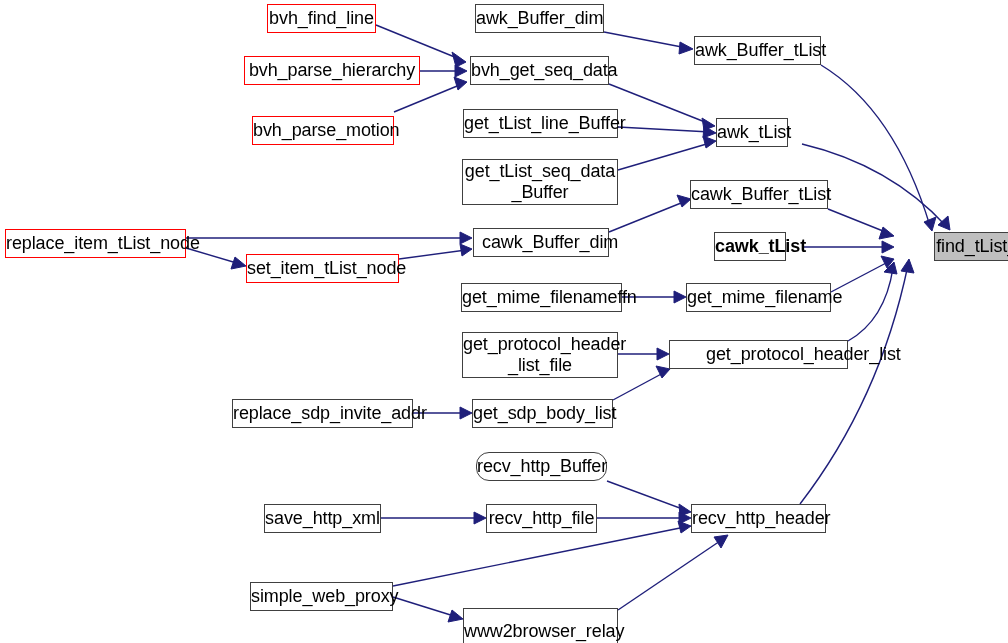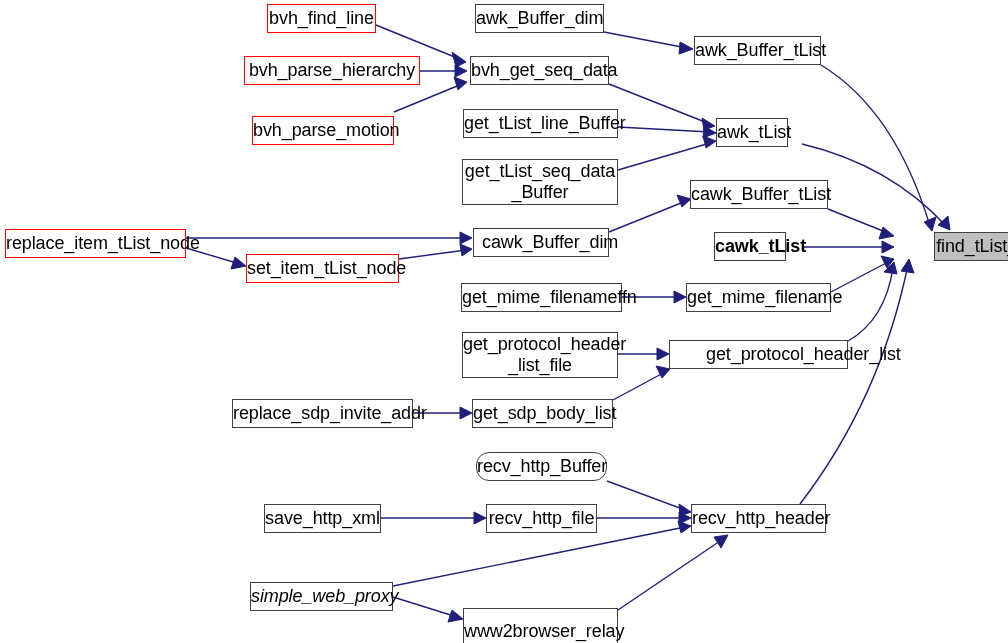--- a/index.html
+++ b/index.html
@@ -193,16 +193,16 @@
       <div class="node" style="left: 686px; top: 283px; width: 145px; height: 29px;"><span class="node-label">get_mime_filename</span></div>
       <div class="node" style="left: 462px; top: 332px; width: 156px; height: 46px;"><span class="node-label">get_protocol_header
 _list_file</span></div>
       <div class="node" style="left: 669px; top: 340px; width: 179px; height: 29px; padding-left: 36px;"><span class="node-label">get_protocol_header_list</span></div>
       <div class="node" style="left: 232px; top: 399px; width: 181px; height: 29px;"><span class="node-label">replace_sdp_invite_addr</span></div>
       <div class="node" style="left: 472px; top: 399px; width: 141px; height: 29px;"><span class="node-label">get_sdp_body_list</span></div>
       <div class="node" style="left: 476px; top: 452px; width: 131px; height: 29px; border-radius: 13px;"><span class="node-label">recv_http_Buffer</span></div>
       <div class="node" style="left: 264px; top: 504px; width: 117px; height: 29px;"><span class="node-label">save_http_xml</span></div>
       <div class="node" style="left: 486px; top: 504px; width: 111px; height: 29px;"><span class="node-label">recv_http_file</span></div>
       <div class="node" style="left: 691px; top: 504px; width: 135px; height: 29px;"><span class="node-label">recv_http_header</span></div>
-      <div class="node" style="left: 250px; top: 582px; width: 143px; height: 29px; font-style: italic;"><span class="node-label">simple_web_proxy</span></div>
+      <div class="node" style="left: 250px; top: 582px; width: 143px; height: 29px;"><span class="node-label">simple_web_proxy</span></div>
       <div class="node" style="left: 463px; top: 608px; width: 155px; height: 46px;"><span class="node-label">www2browser_relay</span></div>
     </div>
 </div>
 
 </body></html>

